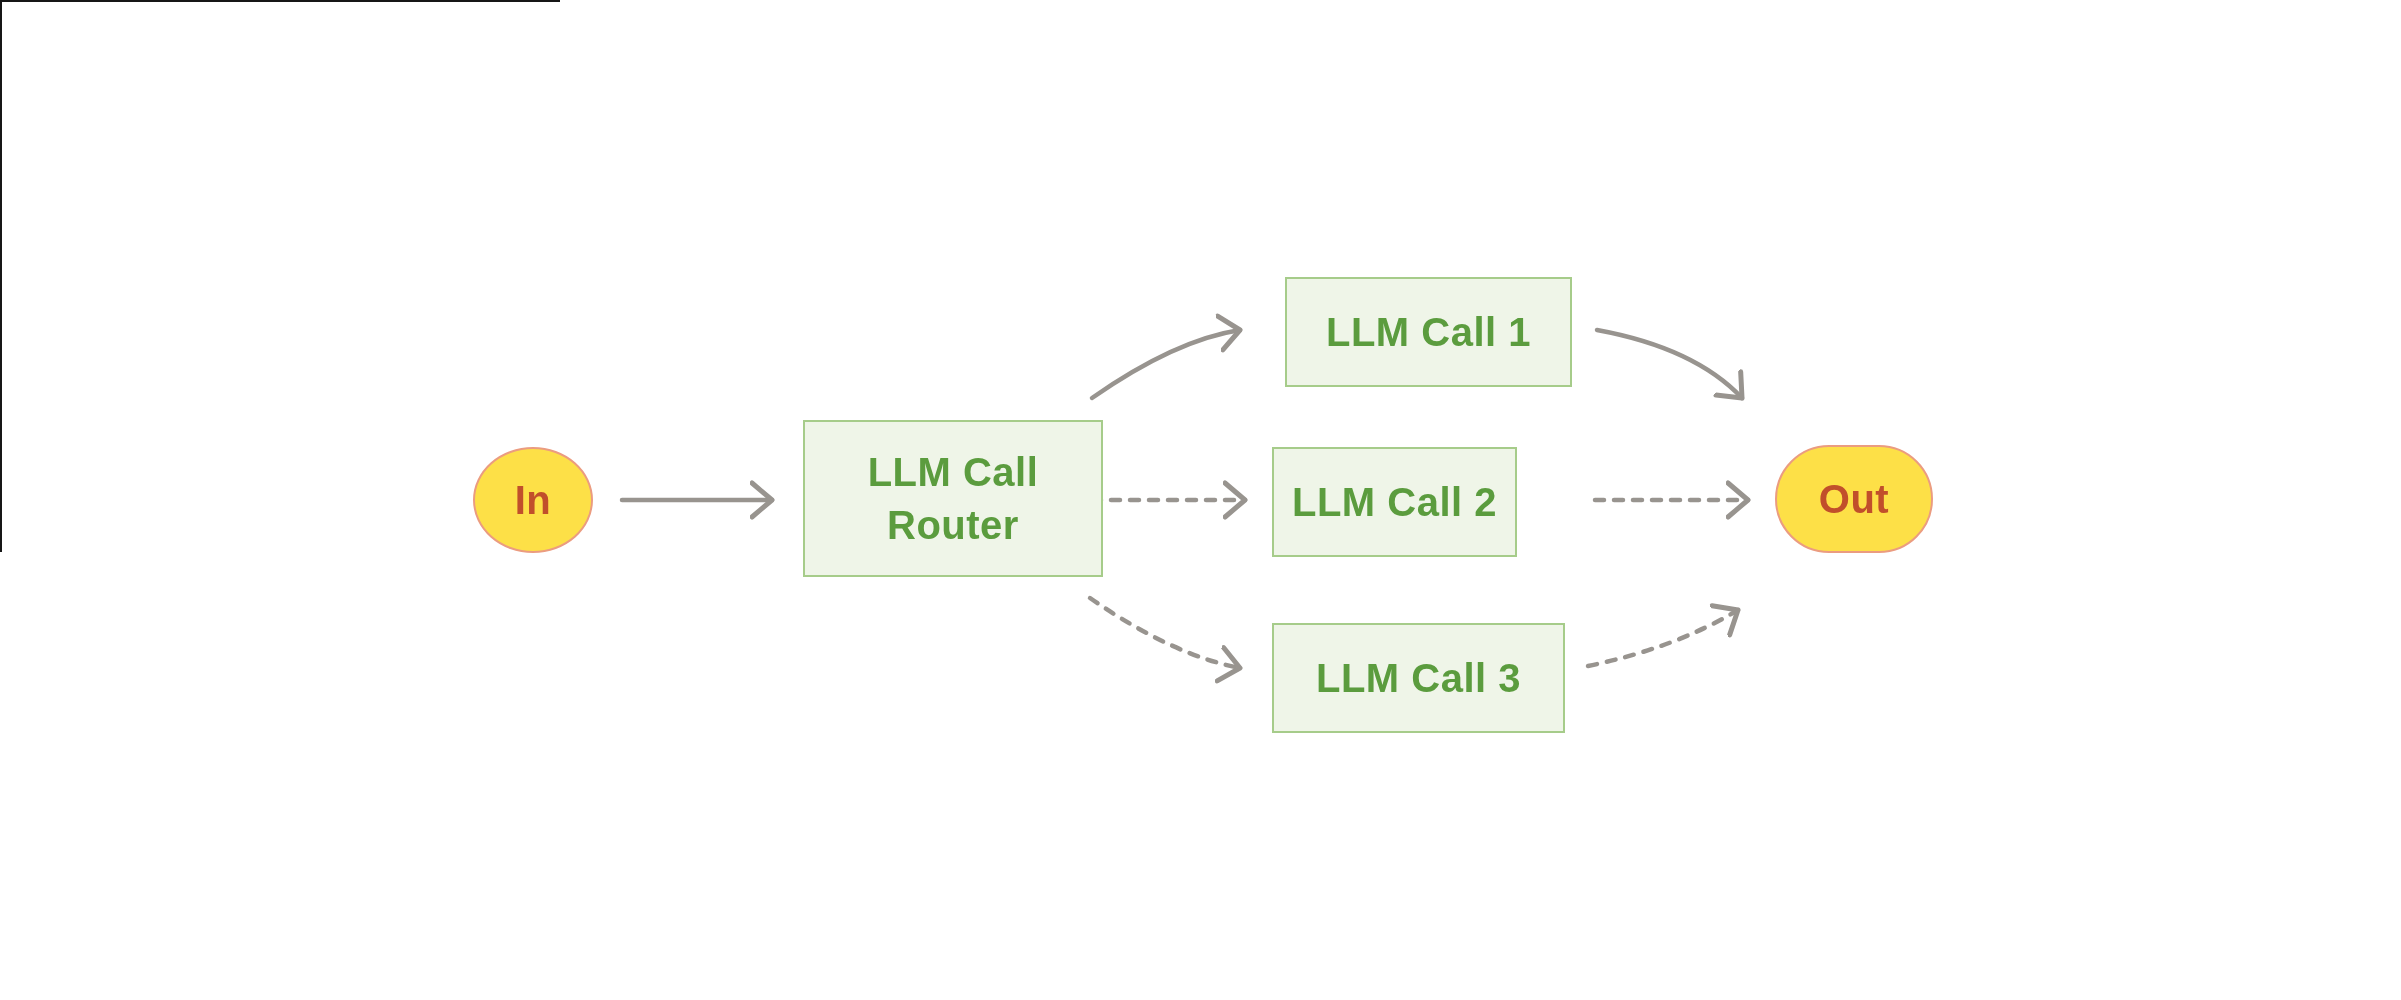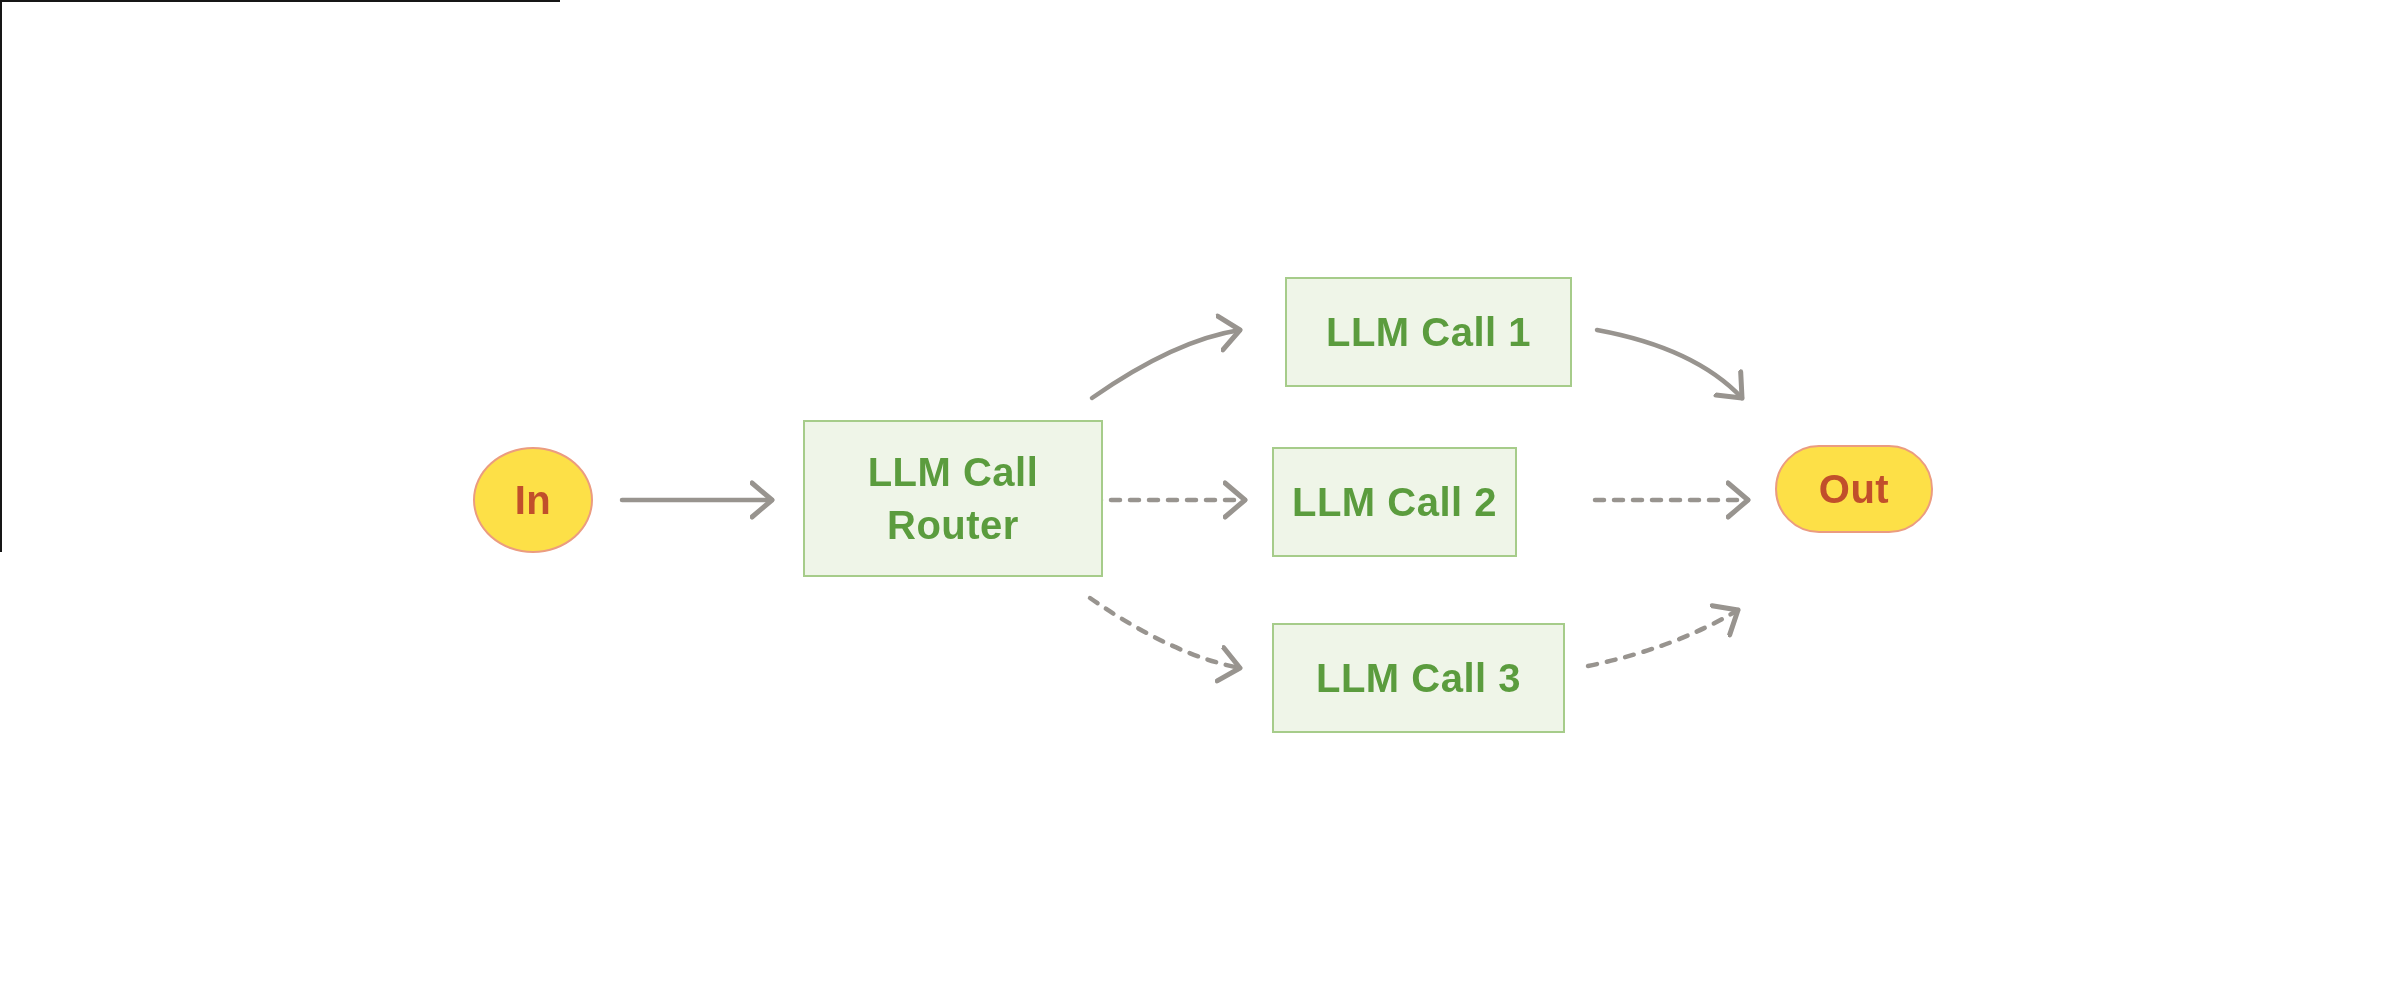--- a/index.html
+++ b/index.html
@@ -54,21 +54,21 @@
     background: #fde047;
     border: 2px solid #eb9c80;
     color: #c14f2b;
     font-size: 40px;
   }
   #n-in     { left: 473px;  top: 447px; width: 120px; height: 106px; border-radius: 50%; }
   #n-router { left: 803px;  top: 420px; width: 300px; height: 157px; padding: 0 10px; }
   #n-call1  { left: 1275px; top: 277px; width: 287px; height: 110px; margin-left: 10px; }
   #n-call2  { left: 1272px; top: 447px; width: 245px; height: 110px; }
   #n-call3  { left: 1272px; top: 612px; width: 293px; height: 110px; margin-top: 11px; }
-  #n-out    { left: 1775px; top: 445px; width: 158px; height: 88px; border-radius: 54px; }
+  #n-out    { left: 1775px; top: 445px; width: 158px; height: 108px; border-radius: 54px; }
 </style>
 </head>
 <body>
 
 <div class="stage">
 
   <div class="edge-top"></div>
   <div class="edge-left"></div>
 
   <svg class="arrows" viewBox="0 0 2401 1000" xmlns="http://www.w3.org/2000/svg">

